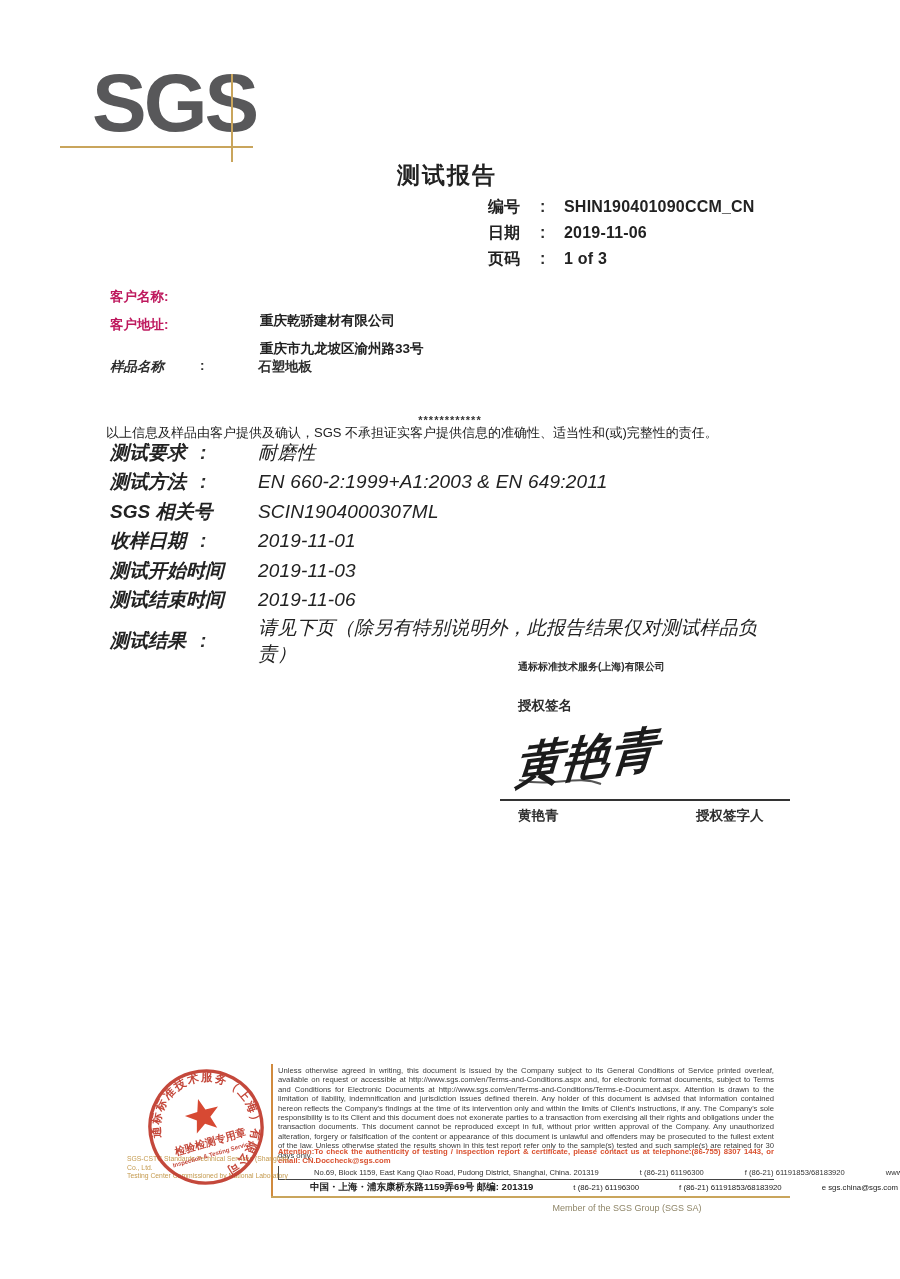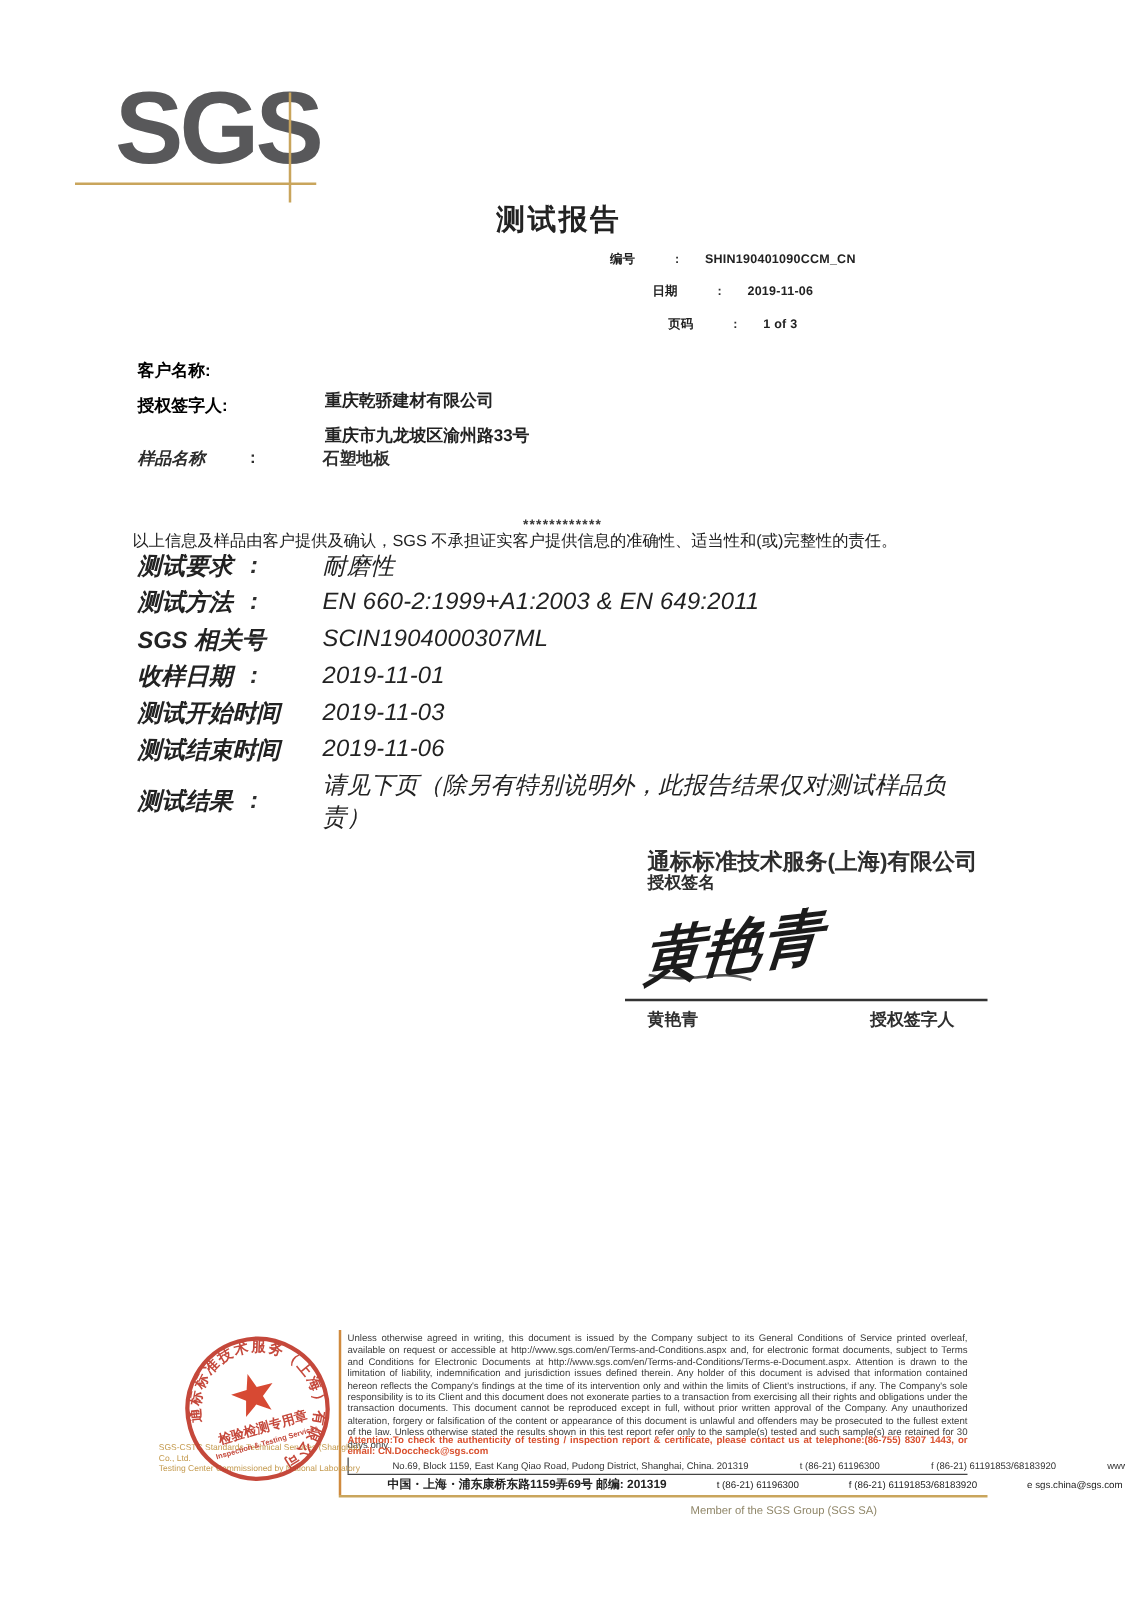--- a/index.html
+++ b/index.html
@@ -16,47 +16,47 @@
     left:92px; top:62px; font-size:82px; font-weight:bold;
     color:#58585a; letter-spacing:-3px; line-height:1;
     font-family:"Liberation Sans",sans-serif;
   }
   .logo-hline { left:60px; top:146px; width:193px; height:2px; background:#c9a55c; }
   .logo-vline { left:231px; top:74px; width:2px; height:88px; background:#c9a55c; }
 
   
   .doc-title { left:397px; top:160px; font-size:23px; font-weight:bold; color:#222; letter-spacing:2px; }
   .hdr-block { left:488px; top:194px; }
-  .hdr-row { display:flex; height:26px; align-items:center; font-size:10px;justify-content:center; }
+  .hdr-row { display:flex; height:26px; align-items:center; font-size:16px; }
   .hdr-row .lbl { width:52px; font-weight:bold; color:#222; }
   .hdr-row .cln { width:24px; font-weight:bold; text-align:left; }
   .hdr-row .val { font-weight:bold; color:#222; letter-spacing:.2px; }
 
   
   .cust-block { left:110px; top:283px; }
   .cust-row { display:flex; height:28px; align-items:center; font-size:13.5px; }
-  .cust-row .lbl { width:150px; font-weight:600; color:#000000; }
+  .cust-row .lbl { width:150px; font-weight:600; color:#be185d; }
   .cust-row .val { color:#222; font-weight:600;margin-top:47px; }
 
   .sample-row { left:110px; top:358px; display:flex; font-size:13.5px; }
   .sample-row .lbl { width:90px; font-weight:600;font-style:italic; }
   .sample-row .cln { width:58px; font-weight:bold; }
   .sample-row .val { font-weight:600; }
 
   .client-note { left:106px; top:392px; width:700px; font-size:13px; color:#222;margin-top:32px; }
   .stars { left:0; top:414px; width:900px; text-align:center; font-size:11px; letter-spacing:1px; color:#333; font-weight:bold; }
 
   .tests-block { left:110px; top:438px; width:680px; }
   .test-row { display:grid; grid-template-columns:90px 58px auto; height:29.5px; align-items:center; font-size:19px;font-style:italic; }
   .test-row .lbl { font-weight:600; color:#222; white-space:nowrap; }
   .test-row .cln { font-weight:bold; }
   .test-row .val { color:#222; letter-spacing:.2px; }
 
   
-  .sig-company { left:518px; top:677px; font-size:18px; font-weight:600; }
+  .sig-company { left:518px; top:660px; font-size:10px; font-weight:600; }
   .sig-label   { left:518px; top:697px; font-size:13.5px; font-weight:600; }
   .sig-script  { left:505px; top:714px; }
   .sig-line    { left:500px; top:799px; width:290px; height:2px; background:#333; }
   .sig-name    { left:518px; top:807px; font-size:13.5px; font-weight:600; }
   .sig-role    { left:696px; top:807px; font-size:13.5px; font-weight:600; }
 
   
   .ftr-vline { left:271px; top:1064px; width:2px; height:132px; background:#d08a3e; }
   .ftr-left-lines { left:127px; top:1155px; width:170px; font-size:6.8px; line-height:8.5px; color:#c49a4e; z-index:1; }
   .stamp { left:143px; top:1064px; z-index:2; }
@@ -108,21 +108,21 @@
     <span class="val">1 of 3</span>
   </div>
 </div>
 
 <div class="abs cust-block">
   <div class="cust-row">
     <span class="lbl">客户名称:</span>
     <span class="val">重庆乾骄建材有限公司</span>
   </div>
   <div class="cust-row">
-    <span class="lbl">授权签字人:</span>
+    <span class="lbl">客户地址:</span>
     <span class="val">重庆市九龙坡区渝州路33号</span>
   </div>
 </div>
 
 <div class="abs sample-row">
   <span class="lbl">样品名称</span>
   <span class="cln">:</span>
   <span class="val">石塑地板</span>
 </div>
 

